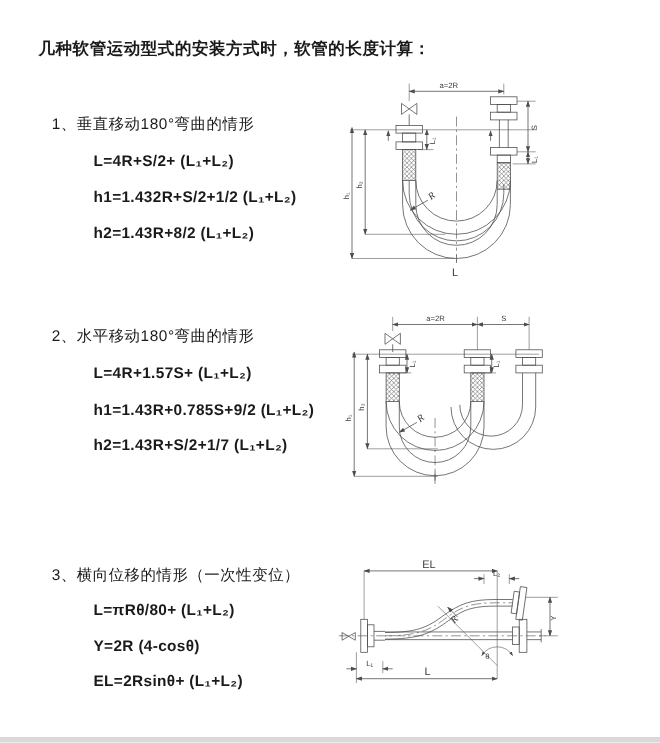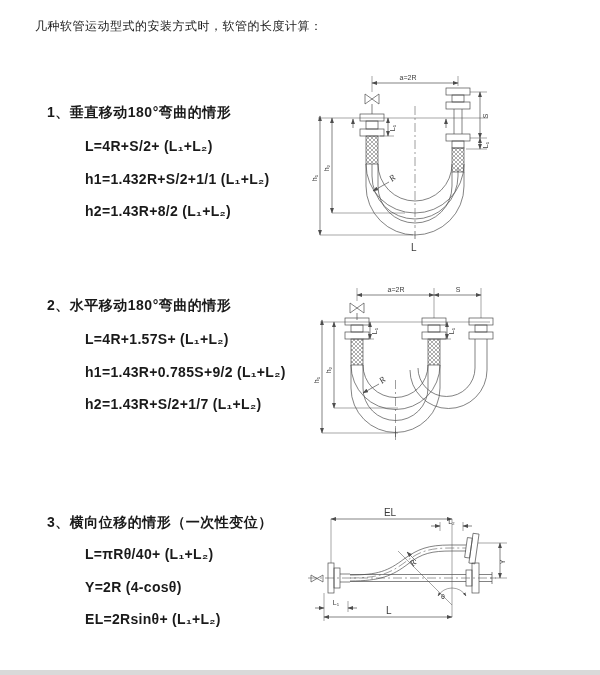--- a/index.html
+++ b/index.html
@@ -1,53 +1,53 @@
 <!DOCTYPE html>
 <html><head>
 <meta charset="utf-8">
 <style>
   html,body{margin:0;padding:0;}
   body{
     width:600px;height:675px;background:#ffffff;position:relative;overflow:hidden;
     font-family:"Liberation Sans","DejaVu Sans",sans-serif;color:#1a1a1a;
   }
   .doc-title{
-    position:absolute;left:35px;top:18px;font-size:12px;font-weight:normal;
+    position:absolute;left:35px;top:35px;font-size:15px;font-weight:bold;
     letter-spacing:0.5px;white-space:nowrap;
   }
   .sec-heading{
-    position:absolute;left:47px;font-size:14px;font-weight:700;letter-spacing:0.5px;white-space:nowrap;
+    position:absolute;left:47px;font-size:14px;font-weight:400;letter-spacing:0.5px;white-space:nowrap;
   }
   .formula{
     position:absolute;left:85px;font-size:14px;font-weight:700;letter-spacing:0.3px;white-space:nowrap;
   }
   .diagram{position:absolute;}
   svg text{fill:#3a3a3a;font-family:"Liberation Sans","DejaVu Sans",sans-serif;}
   .dimlbl{font-size:7px;}
   .dimlbl-lg{font-size:10px;}
   .rlbl{font-size:9px;font-style:italic;font-family:"Liberation Serif","DejaVu Serif",serif;}
   .bottom-edge{position:absolute;left:0;bottom:0;width:600px;height:5px;background:#d9d9d9;}
 </style>
 </head>
 <body>
 
 <div class="doc-title">几种软管运动型式的安装方式时，软管的长度计算：</div>
 
 <div class="sec-heading" style="top:104px">1、垂直移动180°弯曲的情形</div>
 <div class="formula" style="top:138px">L=4R+S/2+ (L₁+L₂)</div>
-<div class="formula" style="top:171px">h1=1.432R+S/2+1/1 (L₁+L₂)</div>
+<div class="formula" style="top:171px">h1=1.432R+S/2+1/2 (L₁+L₂)</div>
 <div class="formula" style="top:203px">h2=1.43R+8/2 (L₁+L₂)</div>
 
 <div class="sec-heading" style="top:297px">2、水平移动180°弯曲的情形</div>
 <div class="formula" style="top:331px">L=4R+1.57S+ (L₁+L₂)</div>
 <div class="formula" style="top:364px">h1=1.43R+0.785S+9/2 (L₁+L₂)</div>
 <div class="formula" style="top:396px">h2=1.43R+S/2+1/7 (L₁+L₂)</div>
 
 <div class="sec-heading" style="top:514px">3、横向位移的情形（一次性变位）</div>
-<div class="formula" style="top:546px">L=πRθ/40+ (L₁+L₂)</div>
+<div class="formula" style="top:546px">L=πRθ/80+ (L₁+L₂)</div>
 <div class="formula" style="top:579px">Y=2R (4-cosθ)</div>
 <div class="formula" style="top:611px">EL=2Rsinθ+ (L₁+L₂)</div>
 
 <div class="diagram" style="left:310px;top:68px;width:290px;height:195px">
 <svg width="290" height="195" viewBox="0 0 290 195">
   <defs>
     <marker id="ar1" viewBox="0 0 10 10" refX="9" refY="5" markerWidth="8" markerHeight="8" orient="auto-start-reverse">
       <path d="M0,1.5 L10,5 L0,8.5 z" fill="#4d4d4d"></path>
     </marker>
     <pattern id="braid" width="4" height="4" patternUnits="userSpaceOnUse">

